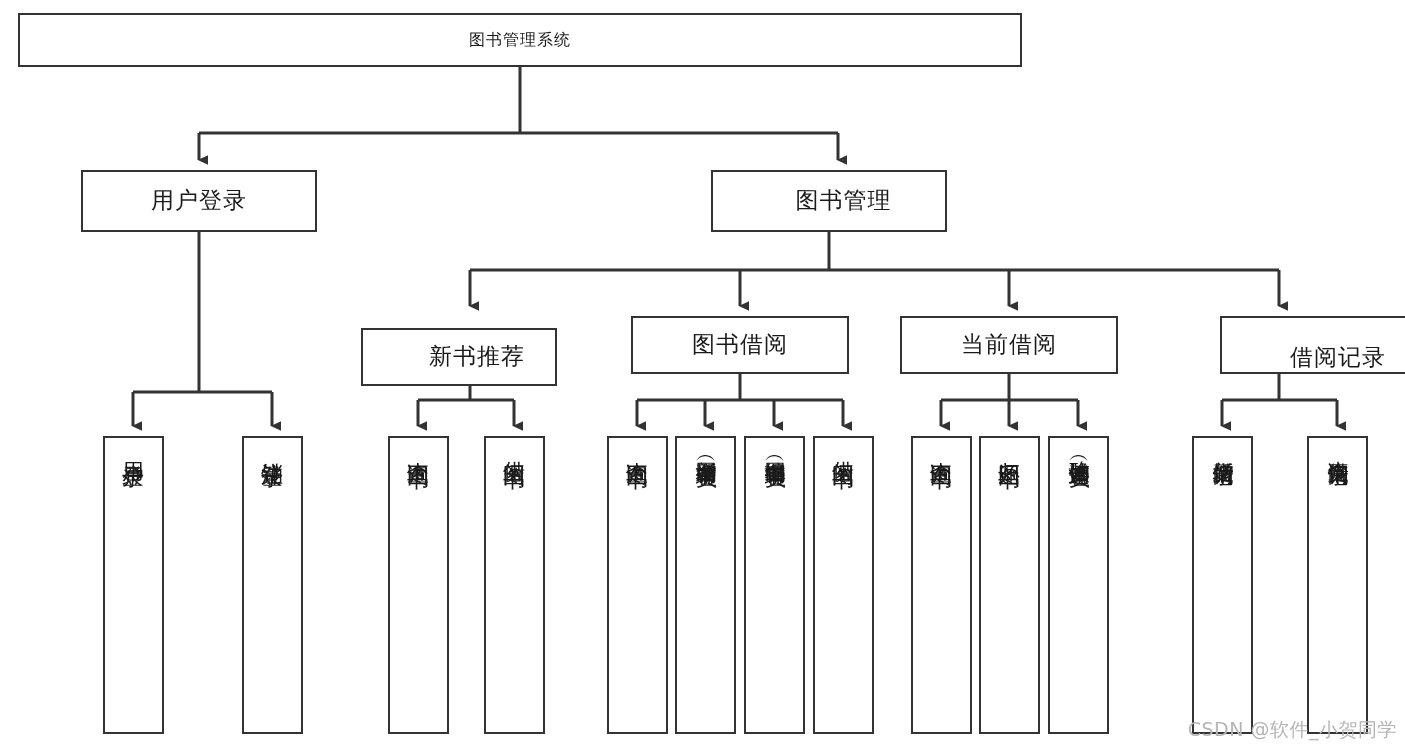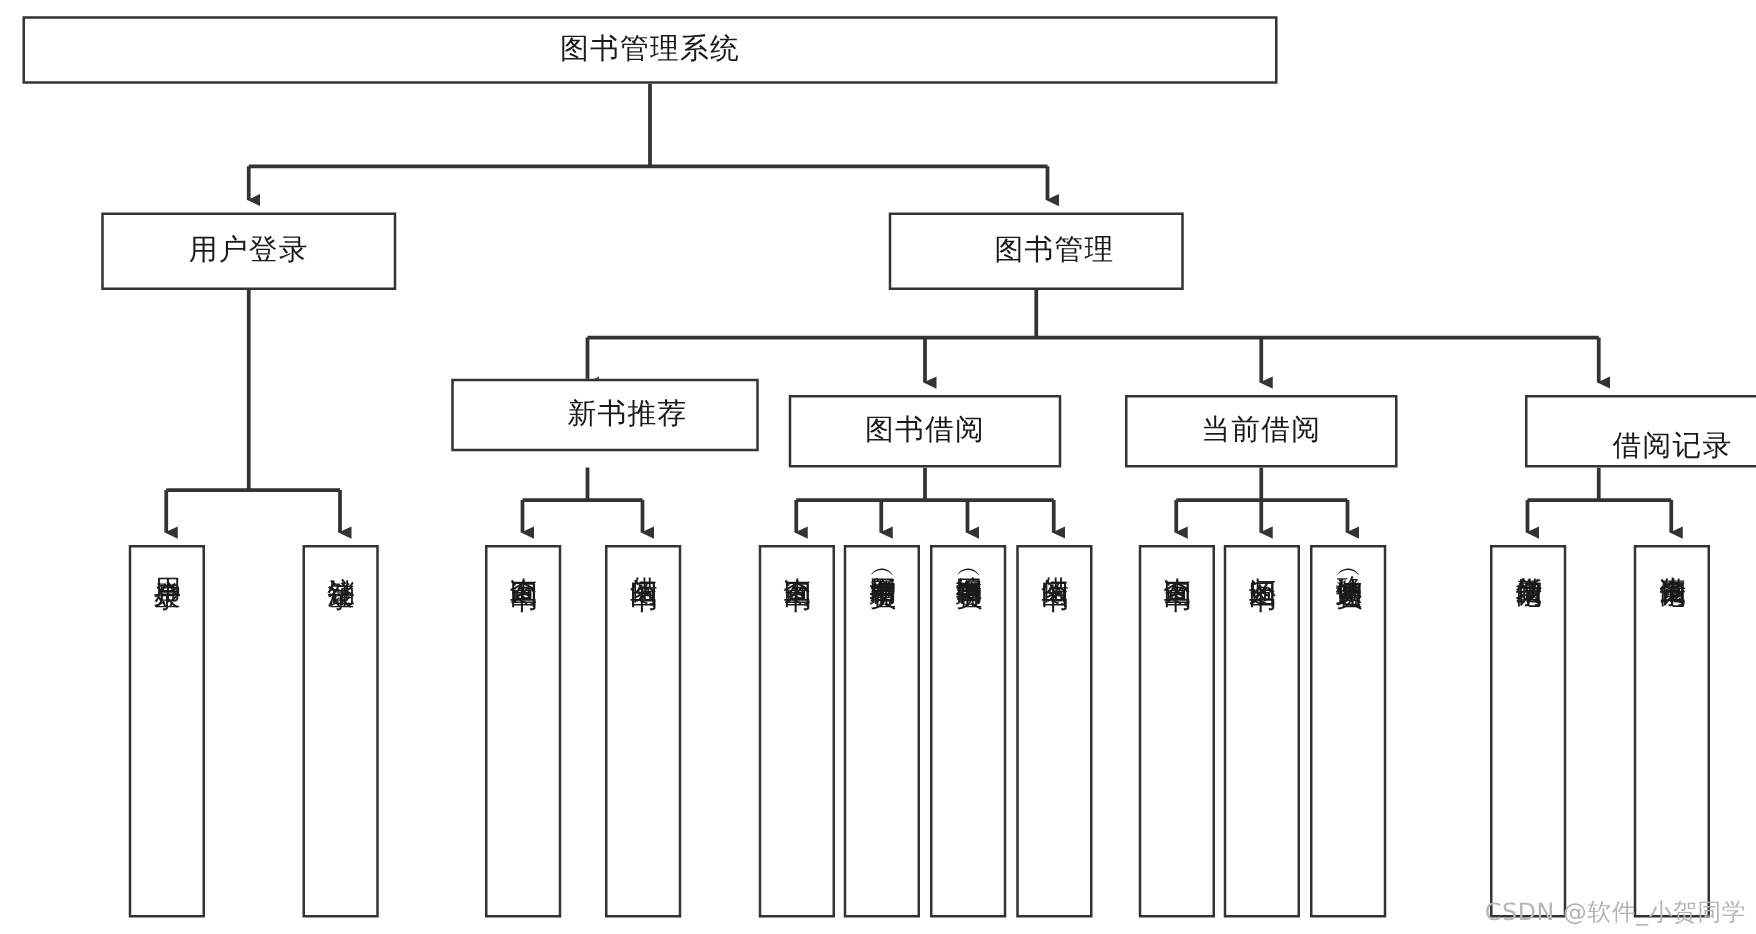--- a/index.html
+++ b/index.html
@@ -34,21 +34,21 @@
     align-items: center;
     justify-content: center;
     color: #1a1a1a;
   }
   .node.horizontal {
     font-size: 23px;
     letter-spacing: 1px;
     line-height: 1.2;
   }
   .node.root {
-    font-size: 23px;
+    font-size: 16px;
   }
   .node.leaf {
     align-items: flex-start;
     justify-content: center;
     padding-top: 6px;
   }
   .leaf-label {
     writing-mode: vertical-rl;
     text-orientation: upright;
     font-size: 22px;
@@ -132,21 +132,21 @@
     <span>图书管理系统</span>
   </div>
 
   <div class="node horizontal" style="left:81px; top:170px; width:236px; height:62px;">
     <span>用户登录</span>
   </div>
   <div class="node horizontal" style="left:711px; top:170px; width:236px; height:62px;padding-left:29px;">
     <span>图书管理</span>
   </div>
 
-  <div class="node horizontal" style="left:361px; top:303px; width:246px; height:58px;padding-left:36px;">
+  <div class="node horizontal" style="left:361px; top:328px; width:196px; height:58px;padding-left:36px;">
     <span>新书推荐</span>
   </div>
   <div class="node horizontal" style="left:631px; top:316px; width:218px; height:58px;">
     <span>图书借阅</span>
   </div>
   <div class="node horizontal" style="left:900px; top:316px; width:218px; height:58px;">
     <span>当前借阅</span>
   </div>
   <div class="node horizontal" style="left:1220px; top:316px; width:236px; height:58px;align-items:flex-end;">
     <span>借阅记录</span>

